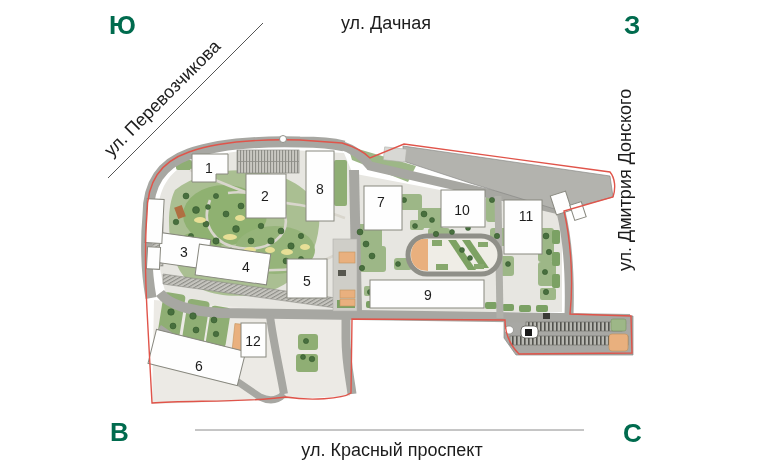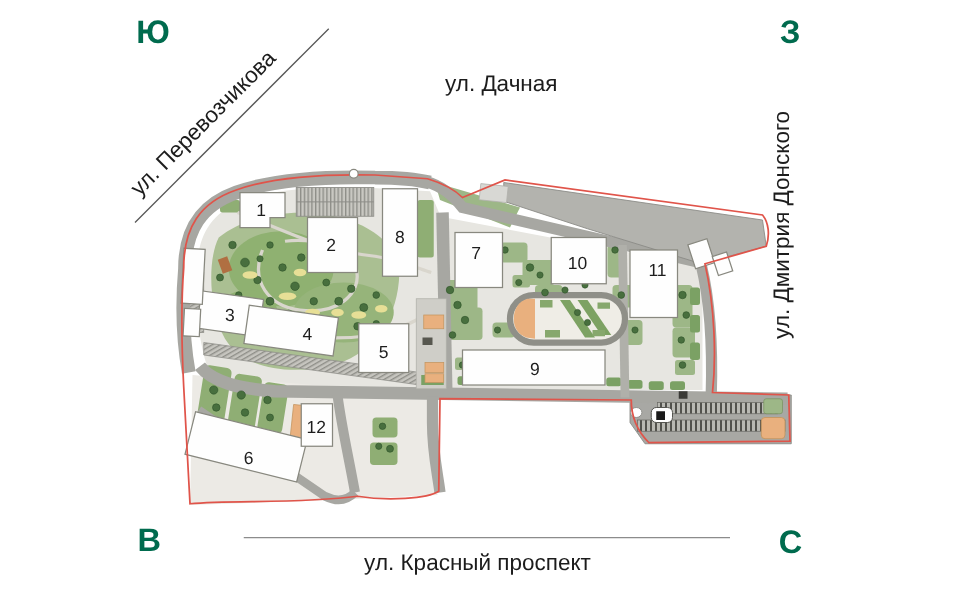--- a/index.html
+++ b/index.html
@@ -289,19 +289,19 @@
 
   <line x1="108" y1="178" x2="263" y2="23" stroke="#555" stroke-width="1"></line>
   <line x1="195" y1="430" x2="584" y2="430" stroke="#8c8c8c" stroke-width="1"></line>
 </svg>
 
 <div class="compass" style="left:109px;top:12px;">Ю</div>
 <div class="compass" style="left:624px;top:12px;">З</div>
 <div class="compass" style="left:110px;top:419px;">В</div>
 <div class="compass" style="left:623px;top:420px;">С</div>
 
-<div class="street" style="left:311px;top:14px;width:180px;margin-top:44px;">ул. Дачная</div>
+<div class="street" style="left:296px;top:14px;width:180px;">ул. Дачная</div>
 
 <div class="street" style="left:63px;top:89px;width:200px;transform:rotate(-45deg);">ул. Перевозчикова</div>
 
 <div class="street" style="left:516px;top:170px;width:220px;transform:rotate(-90deg);">ул. Дмитрия Донского</div>
 
-<div class="street" style="left:252px;top:441px;width:260px;">ул. Красный проспект</div>
+<div class="street" style="left:262px;top:441px;width:260px;">ул. Красный проспект</div>
 
 </body></html>

